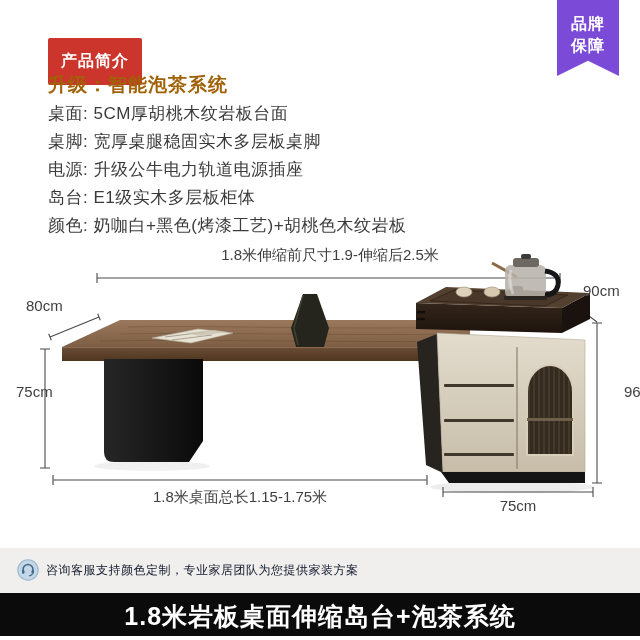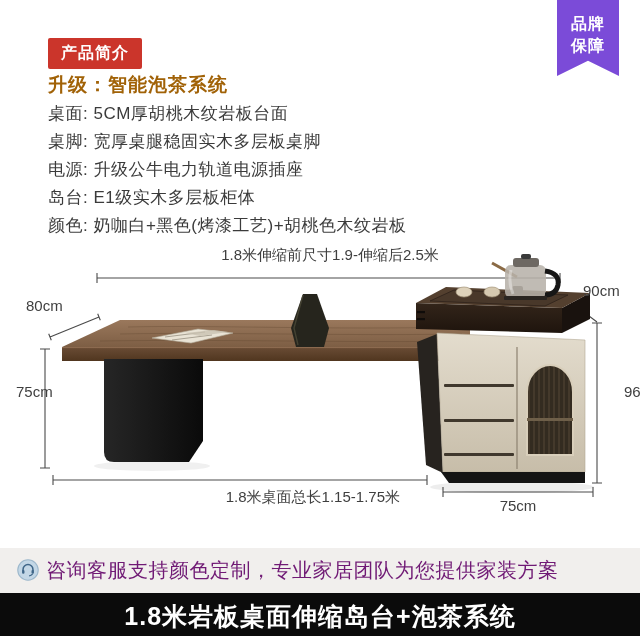--- a/index.html
+++ b/index.html
@@ -6,37 +6,37 @@
   body{font-family:"Liberation Sans","DejaVu Sans",sans-serif;background:#fff;}
   .stage{position:relative;width:640px;height:640px;background:#ffffff;overflow:hidden;}
 
   
   .ribbon{position:absolute;left:557px;top:0;width:62px;height:76px;background:#7b4bd8;
     clip-path:polygon(0 0,100% 0,100% 100%,50% 80%,0 100%);
     color:#fff;font-size:16px;font-weight:bold;text-align:center;line-height:22px;padding-top:13px;box-sizing:border-box;letter-spacing:1px;}
 
   
   .badge{position:absolute;left:48px;top:38px;background:#cb352b;color:#fff;
-    font-size:16px;font-weight:bold;padding:5px 13px;border-radius:2px;letter-spacing:1px;}
+    font-size:16px;font-weight:bold;padding:13px 13px;border-radius:2px;letter-spacing:1px;}
 
   .title{position:absolute;left:48px;top:72px;color:#a16207;font-size:19px;font-weight:bold;letter-spacing:1px;}
 
   .specs{position:absolute;left:48px;top:100px;color:#3b3b3b;font-size:17px;line-height:28px;letter-spacing:.5px;}
   .specs div{white-space:nowrap;}
 
   
   .dim{position:absolute;color:#3f3f3f;font-size:15px;white-space:nowrap;}
   .dim.center{text-align:center;}
 
   .svg-layer{position:absolute;left:0;top:0;width:640px;height:640px;}
 
   
   .service{position:absolute;left:0;top:548px;width:640px;height:45px;background:#f1efed;}
   .service .ico{position:absolute;left:17px;top:11px;width:22px;height:22px;}
-  .service .txt{position:absolute;left:46px;top:0;height:52px;line-height:45px;color:#701a75;font-size:20px;letter-spacing:.5px;white-space:nowrap;}
+  .service .txt{position:absolute;left:46px;top:0;height:52px;line-height:45px;color:#0f172a;font-size:12px;letter-spacing:.5px;white-space:nowrap;}
 
   
   .banner{position:absolute;left:0;top:593px;width:640px;height:43px;background:#0b0b0b;}
   .banner .txt{width:100%;height:47px;line-height:47px;text-align:center;color:#ffffff;
     font-size:25px;font-weight:bold;letter-spacing:1px;}
 </style>
 </head>
 <body>
 
 <div class="stage">
@@ -156,21 +156,21 @@
         <rect x="504" y="296" width="43" height="4" rx="1" fill="#2a2521"></rect>
       </g>
     </g>
   </svg>
 
   <div class="dim center" style="left:140px;top:246px;width:380px;">1.8米伸缩前尺寸1.9-伸缩后2.5米</div>
   <div class="dim" style="left:26px;top:297px;">80cm</div>
   <div class="dim" style="left:583px;top:282px;">90cm</div>
   <div class="dim" style="left:16px;top:383px;">75cm</div>
   <div class="dim" style="left:600px;top:383px;margin-left:24px;">96cm</div>
-  <div class="dim center" style="left:80px;top:488px;width:320px;text-align:right;">1.8米桌面总长1.15-1.75米</div>
+  <div class="dim center" style="left:80px;top:488px;width:320px;">1.8米桌面总长1.15-1.75米</div>
   <div class="dim center" style="left:488px;top:497px;width:60px;">75cm</div>
 
   <div class="service">
     <svg class="ico" viewBox="0 0 20 20">
       <circle cx="10" cy="10" r="9.3" fill="#c3d7e6" stroke="#9db8cc" stroke-width="1"></circle>
       <path d="M5.5 11 v-1.5 a4.5 4.5 0 0 1 9 0 V11" fill="none" stroke="#3f6688" stroke-width="1.4"></path>
       <rect x="4.6" y="10" width="2.2" height="3.4" rx="1" fill="#3f6688"></rect>
       <rect x="13.2" y="10" width="2.2" height="3.4" rx="1" fill="#3f6688"></rect>
       <path d="M14.2 13.6 q-1.2 1.6 -3.2 1.7" fill="none" stroke="#3f6688" stroke-width="1.1"></path>
     </svg>

